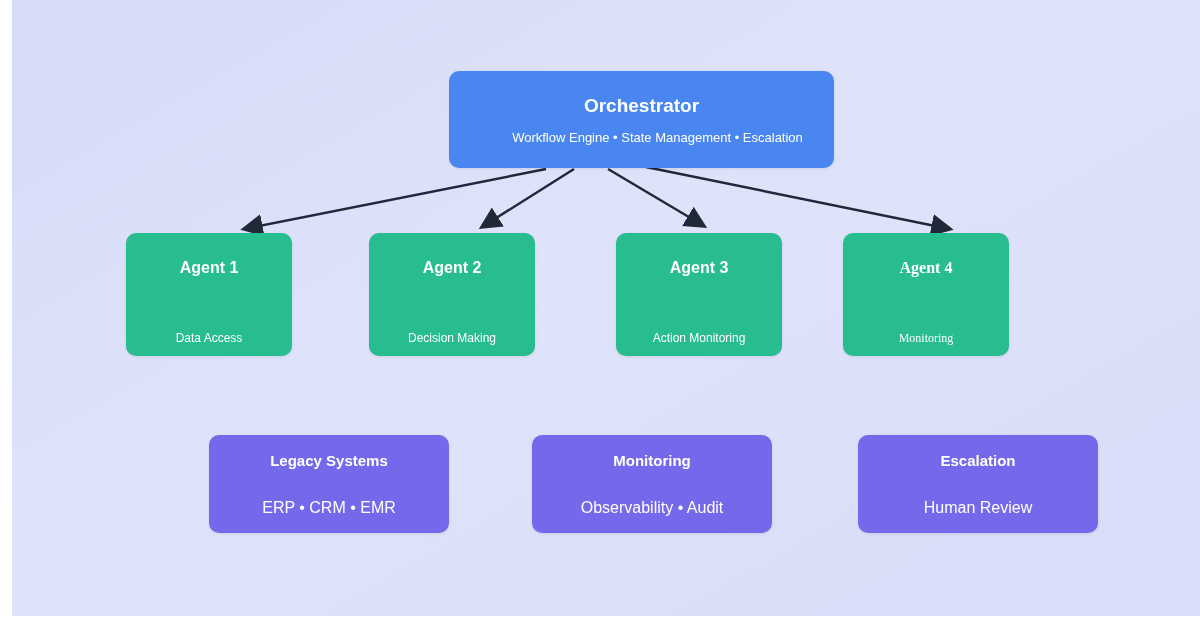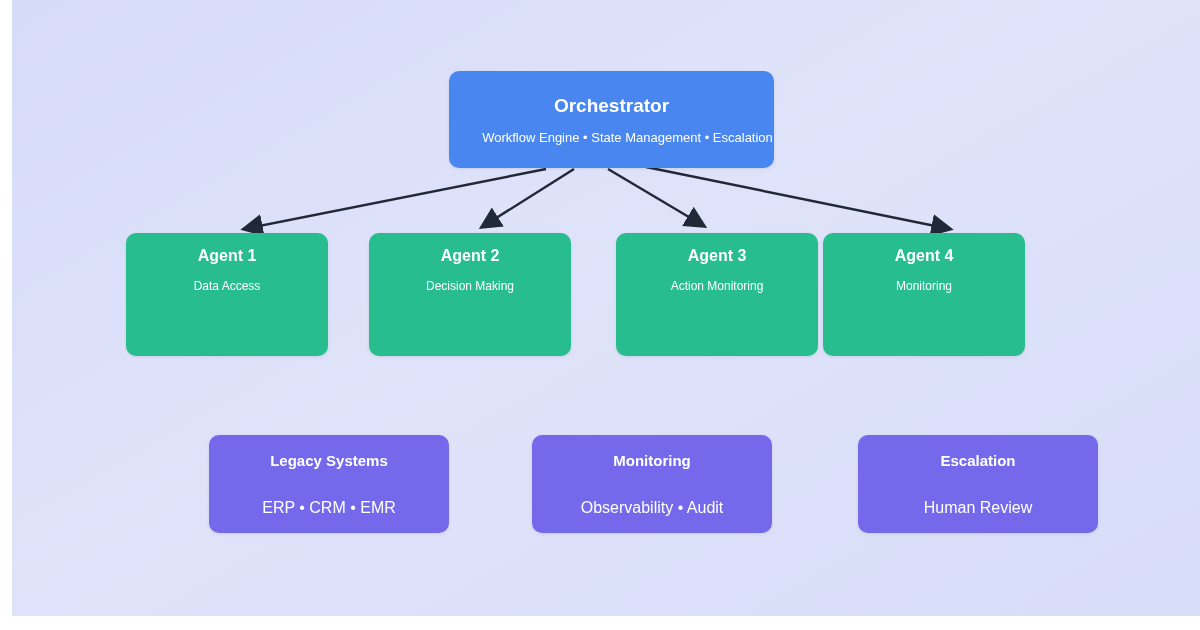--- a/index.html
+++ b/index.html
@@ -33,40 +33,40 @@
     flex-direction: column;
     align-items: center;
     box-shadow: 0 1px 3px rgba(30, 41, 59, 0.10);
   }
   .node .title { font-weight: bold; }
   .node .subtitle { font-weight: normal; }
 
   
   .orchestrator {
     left: 437px; top: 71px;
-    width: 325px; height: 97px;
+    width: 385px; height: 97px;
     background: #4a86ef;
     justify-content: center;
   }
   .orchestrator .title { font-size: 19px; margin-bottom: 13px; }
   .orchestrator .subtitle { font-size: 13px; margin-left: 32px; }
 
   
   .agent {
     top: 233px;
-    width: 202px; height: 123px;
+    width: 166px; height: 123px;
     background: #27bd8e;
-    padding-top: 14px;
+    padding-top: 26px;
   }
   .agent .title { font-size: 16px; margin-bottom: 14px; }
-  .agent .subtitle { font-size: 12px; }
+  .agent .subtitle { font-size: 12px; margin-top: 40px; }
   .agent-1 { left: 114px; }
   .agent-2 { left: 357px; }
   .agent-3 { left: 604px; }
-  .agent-4 { left: 811px; }
+  .agent-4 { left: 831px; font-family: Liberation Serif, serif; }
 
   
   .system {
     top: 435px;
     width: 240px; height: 98px;
     background: #7469ea;
     justify-content: center;
   }
   .system .title { font-size: 15px; margin-bottom: 30px; }
   .system .subtitle { font-size: 16px; }

